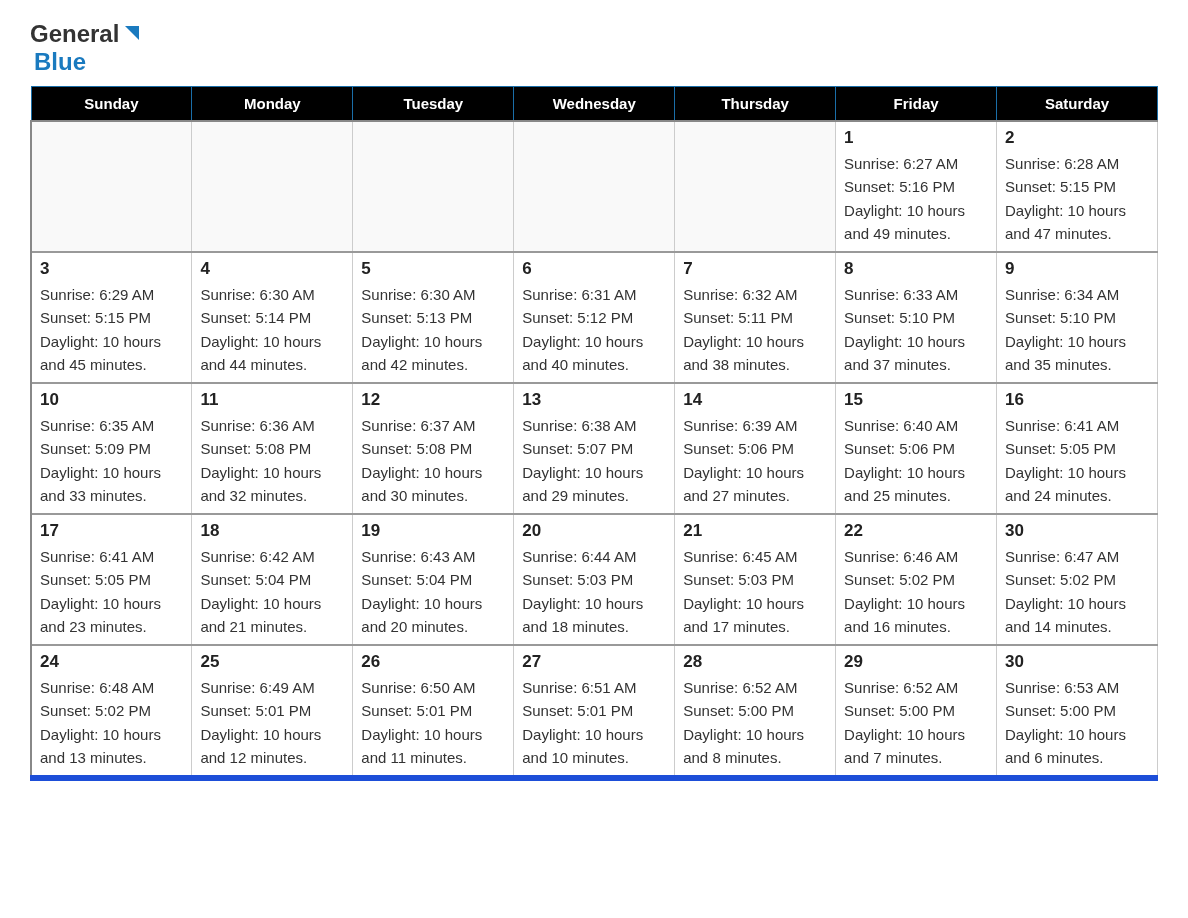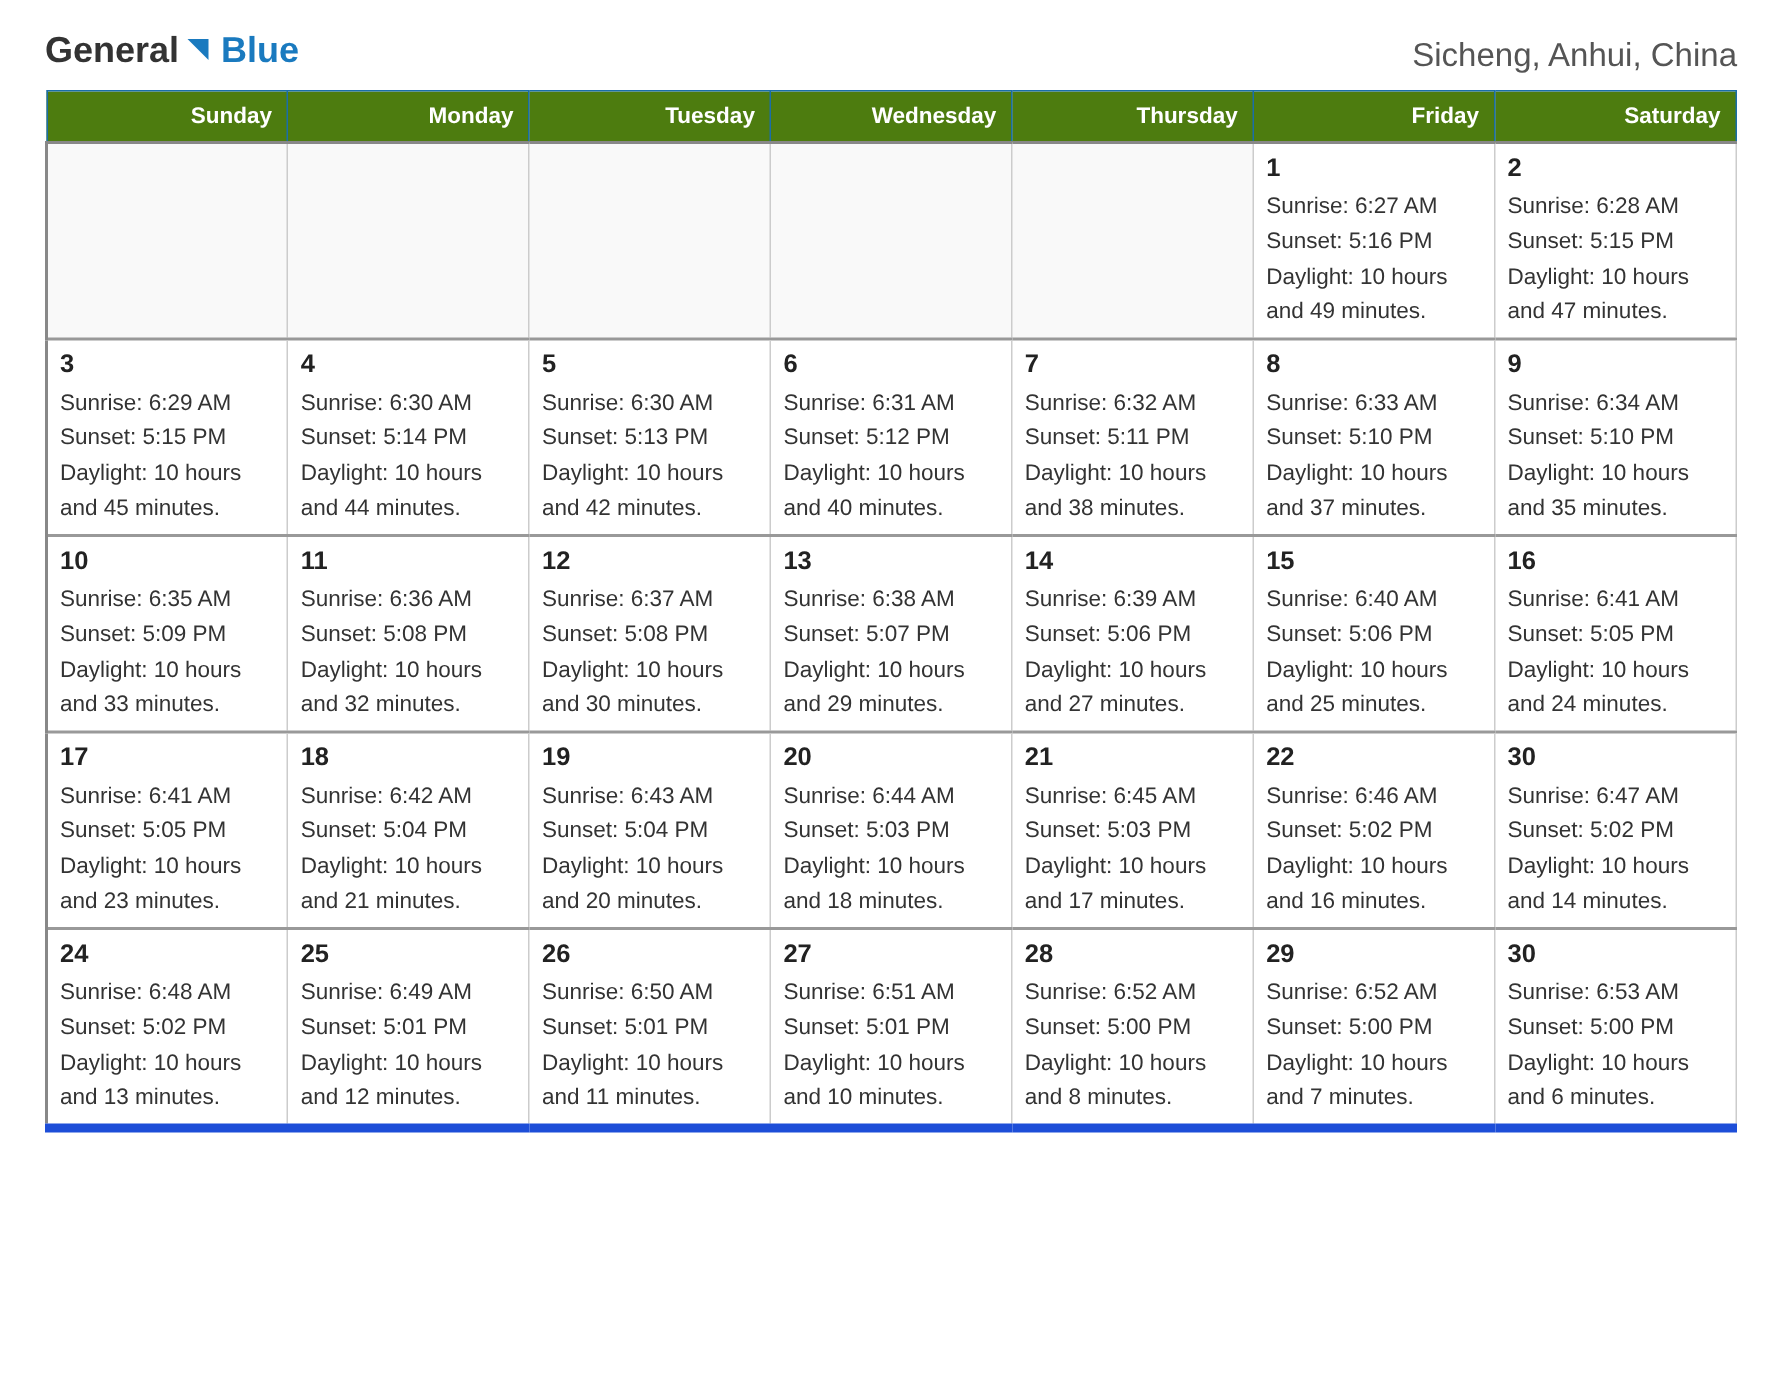--- a/index.html
+++ b/index.html
@@ -11,20 +11,21 @@
       min-height: 918px;
     }
     .header {
       display: flex;
       justify-content: space-between;
       align-items: flex-start;
       margin-bottom: 10px;
     }
     .logo {
       display: flex;
+      flex-direction: column;
       align-items: flex-start;
     }
     .logo-line1 {
       display: flex;
       align-items: center;
       font-size: 24px;
       font-weight: bold;
       color: #333;
     }
     .logo-line2 {
@@ -46,26 +47,26 @@
       font-size: 22px;
       color: #555;
       margin-top: 4px;
     }
     table {
       width: 100%;
       border-collapse: collapse;
       margin-top: 8px;
     }
     thead th {
-      background-color: #4d7c0f;
+      background-color: #000000;
       color: #fff;
       font-size: 15px;
       font-weight: bold;
       padding: 8px 10px;
-      text-align: right;
+      text-align: center;
       border: 1px solid #1a6ea8;
       margin-top: 18px;
     }
     td {
       border: 1px solid #ccc;
       vertical-align: top;
       padding: 6px 8px;
       width: 14.28%;
       height: 130px;
     }
@@ -107,21 +108,20 @@
   <div class="logo">
     <div class="logo-line1">
       <span>General</span>
       <svg width="22" height="22" viewBox="0 0 22 22" style="margin-left:2px;margin-top:-2px;">
         <polygon points="4,4 18,4 18,18" fill="#1a7abf"></polygon>
       </svg>
     </div>
     <div class="logo-line2">Blue</div>
   </div>
   <div class="title-area">
-    <div class="calendar-subtitle">Sicheng, Anhui, China</div>
   </div>
 </div>
 
 <table>
   <thead>
     <tr>
     <th>Sunday</th>
         <th>Monday</th>
         <th>Tuesday</th>
         <th>Wednesday</th>

